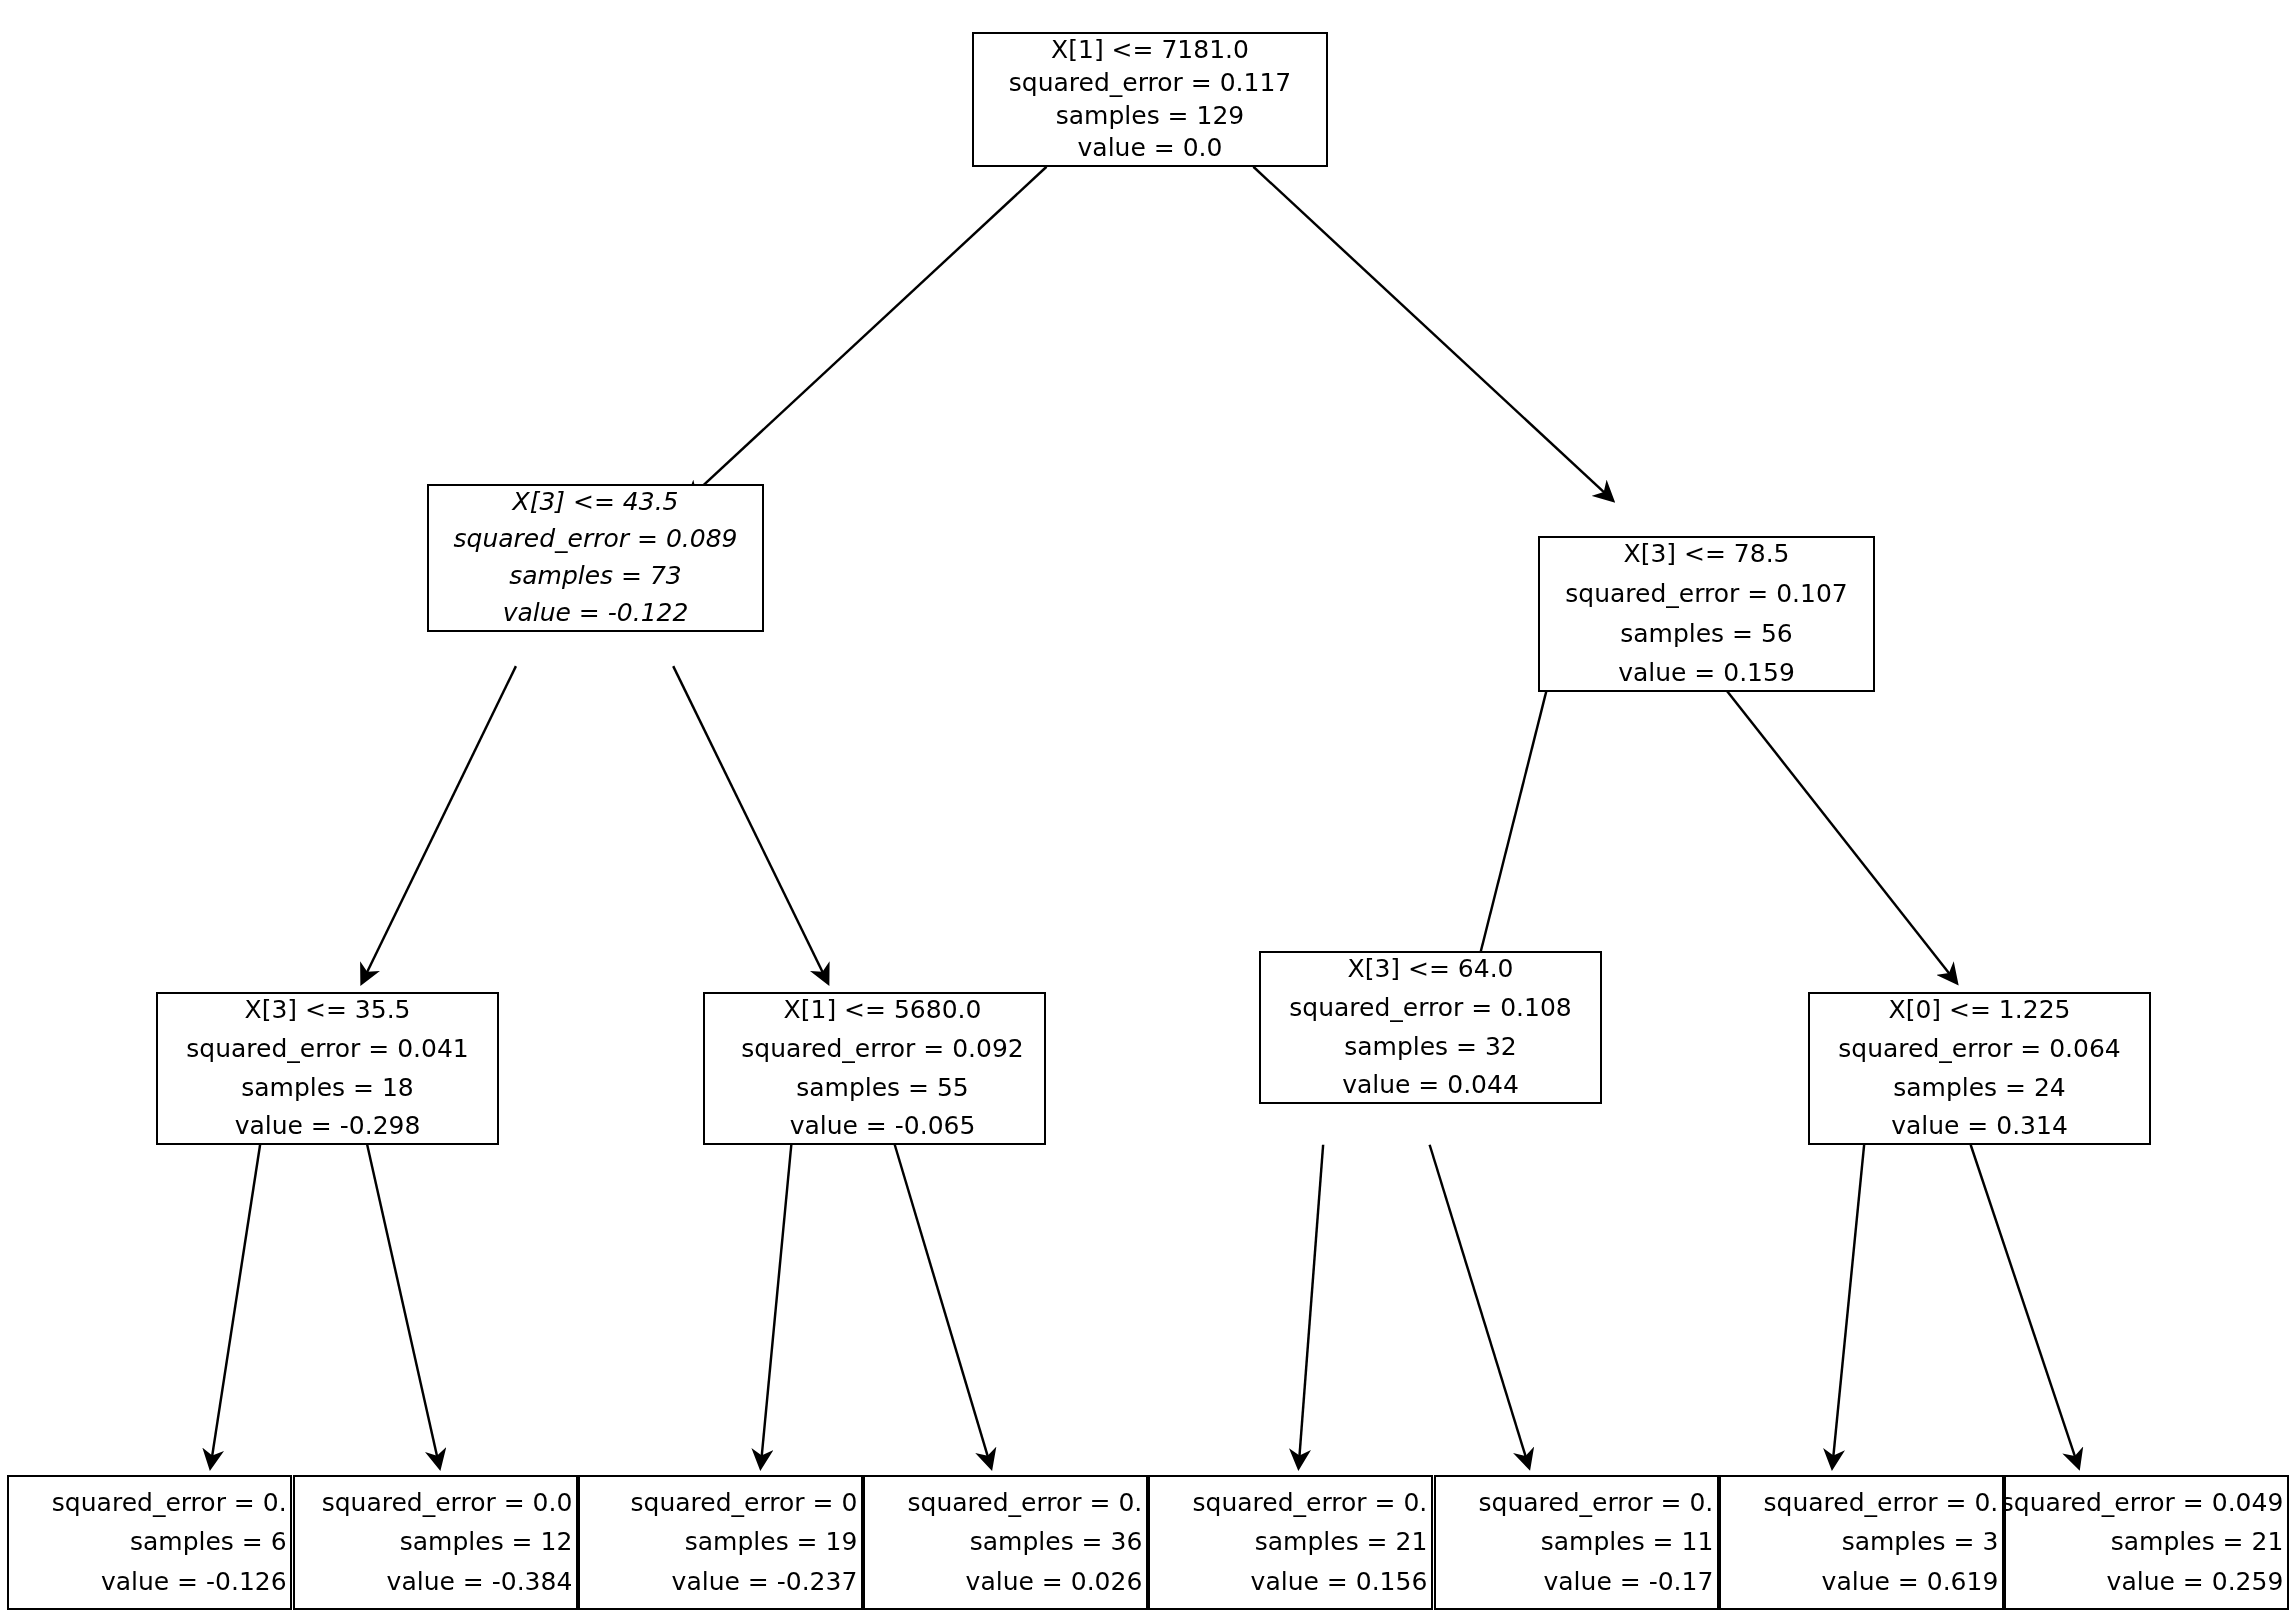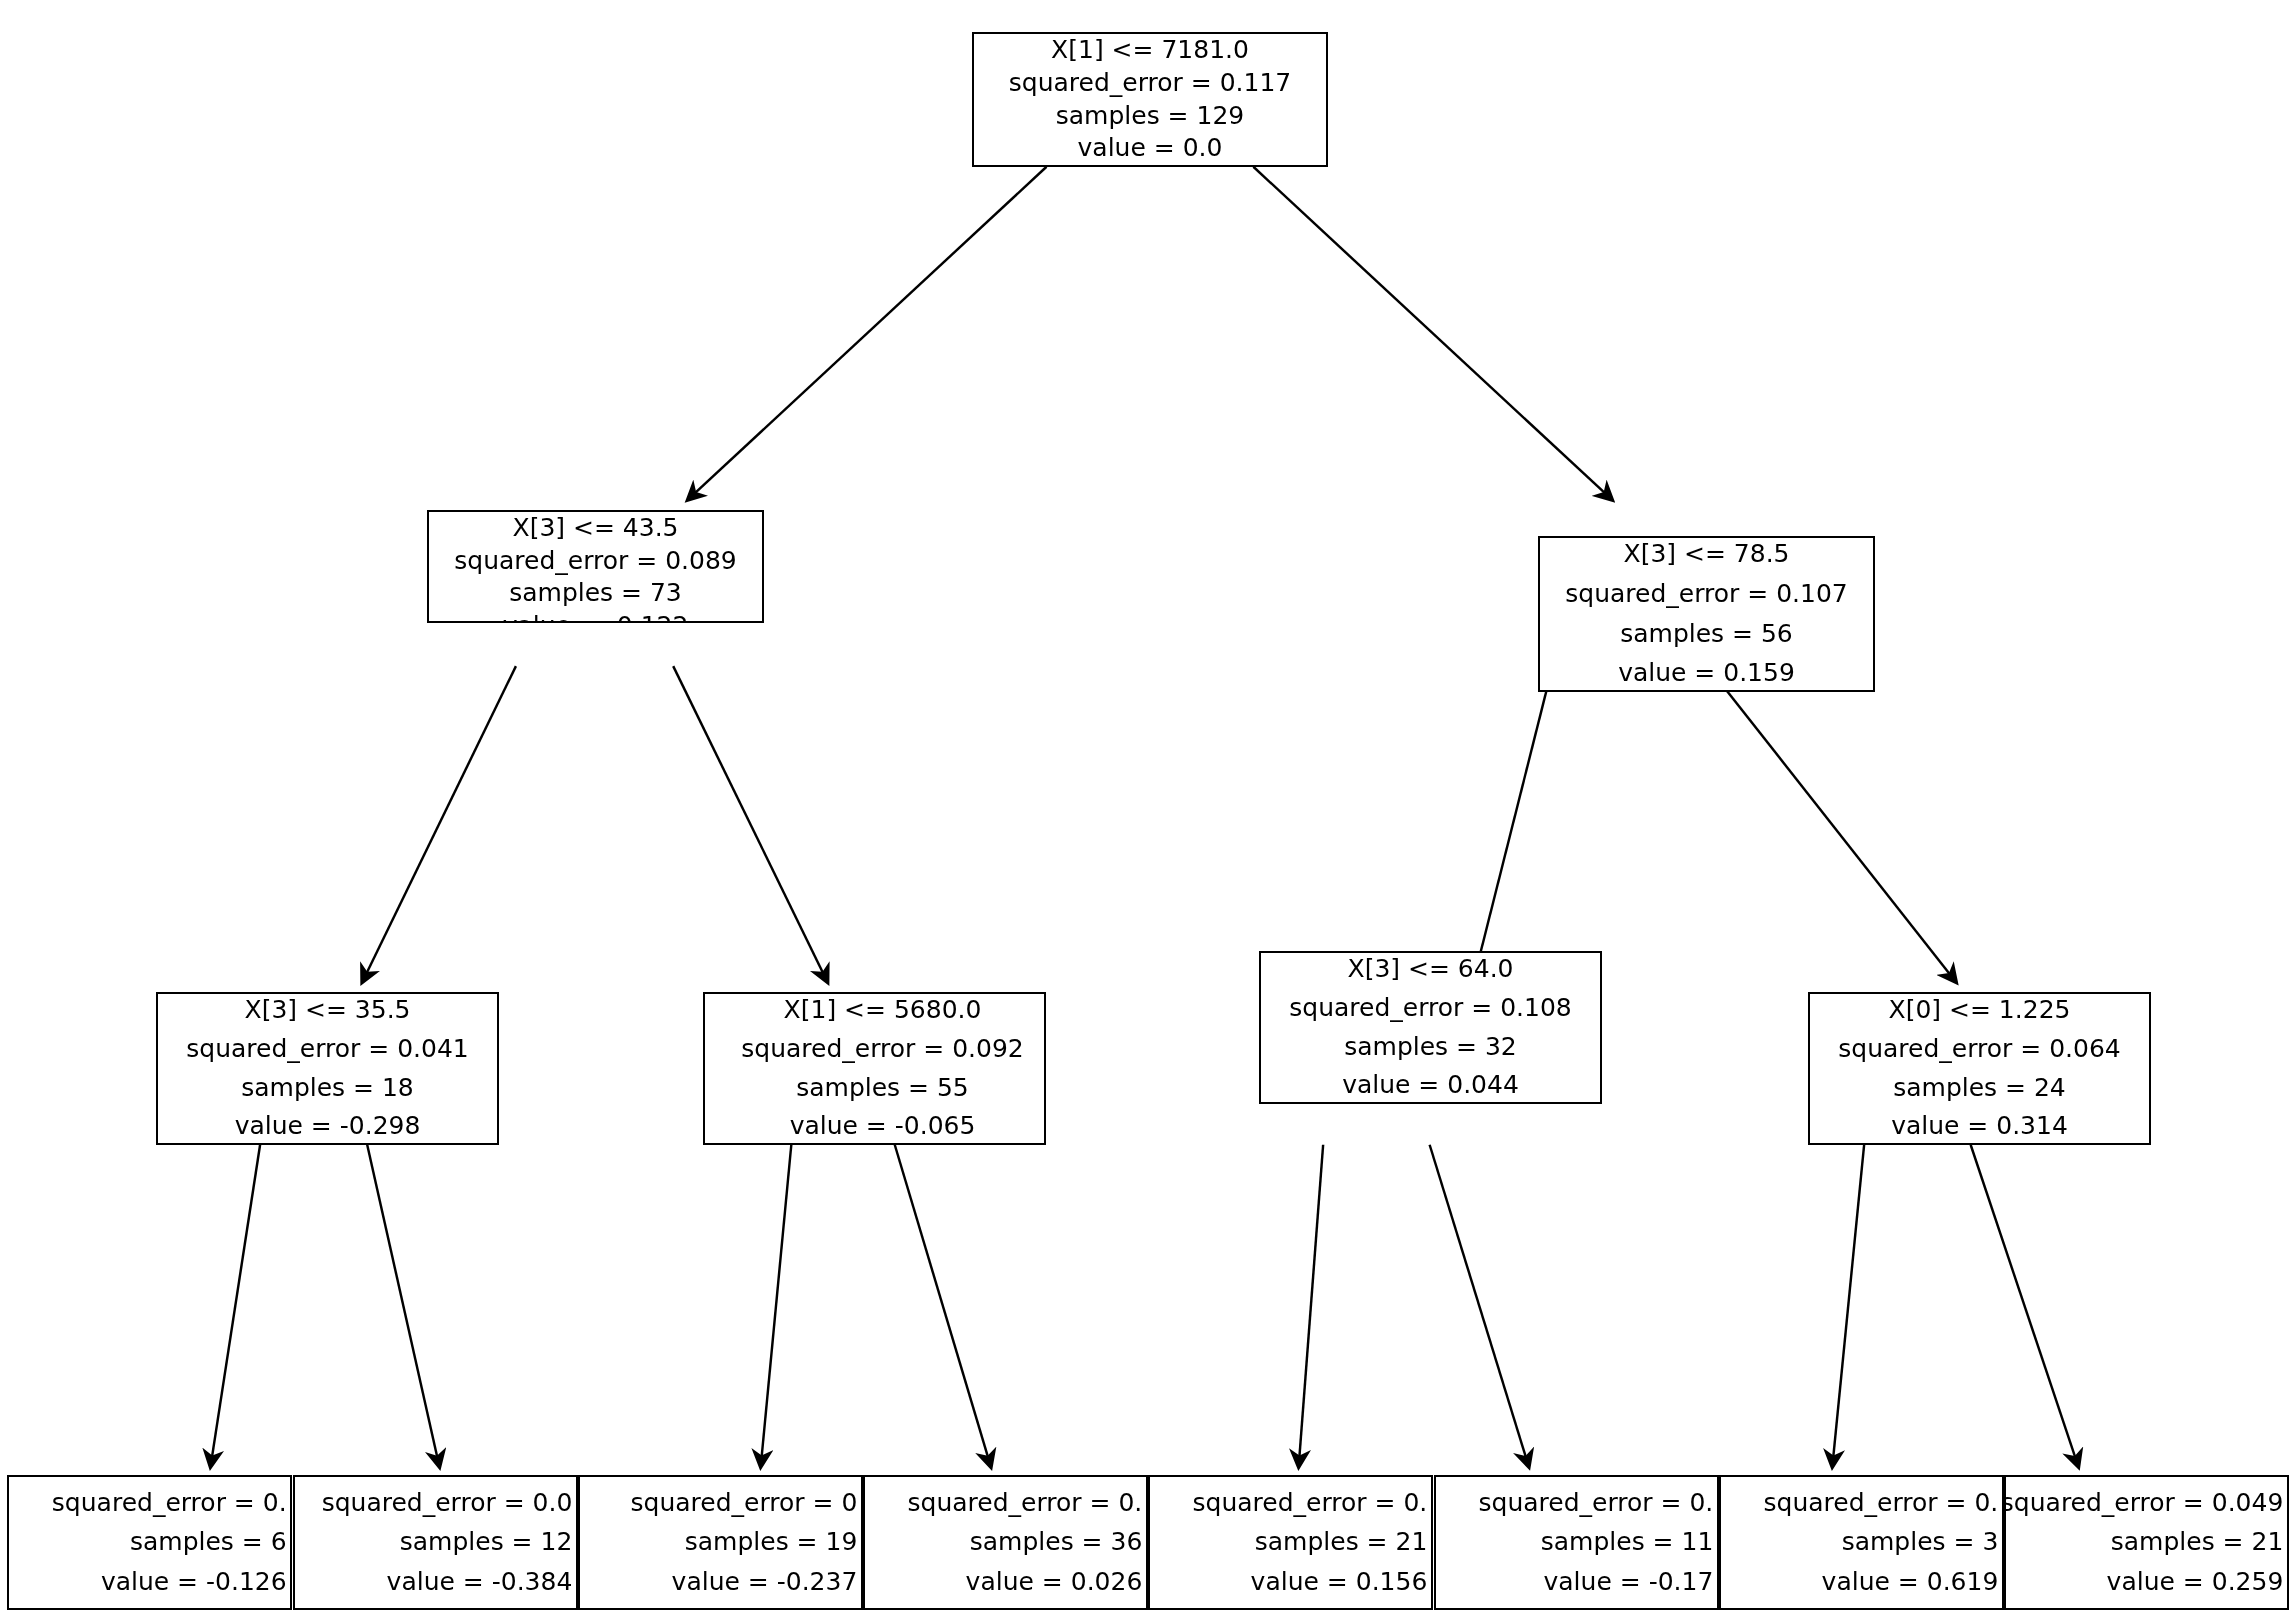--- a/index.html
+++ b/index.html
@@ -85,21 +85,21 @@
     </g>
   </svg>
 
   <div class="node" style="left:972px; top:32px; width:356px; height:135px;">
     <div class="line">X[1] &lt;= 7181.0</div>
     <div class="line">squared_error = 0.117</div>
     <div class="line">samples = 129</div>
     <div class="line">value = 0.0</div>
   </div>
 
-  <div class="node" style="left:427px; top:510px; width:337px; height:113px;">
+  <div class="node" style="left:427px; top:484px; width:337px; height:148px;font-style:italic;">
     <div class="line">X[3] &lt;= 43.5</div>
     <div class="line">squared_error = 0.089</div>
     <div class="line">samples = 73</div>
     <div class="line">value = -0.122</div>
   </div>
 
   <div class="node" style="left:1538px; top:536px; width:337px; height:156px;">
     <div class="line">X[3] &lt;= 78.5</div>
     <div class="line">squared_error = 0.107</div>
     <div class="line">samples = 56</div>

